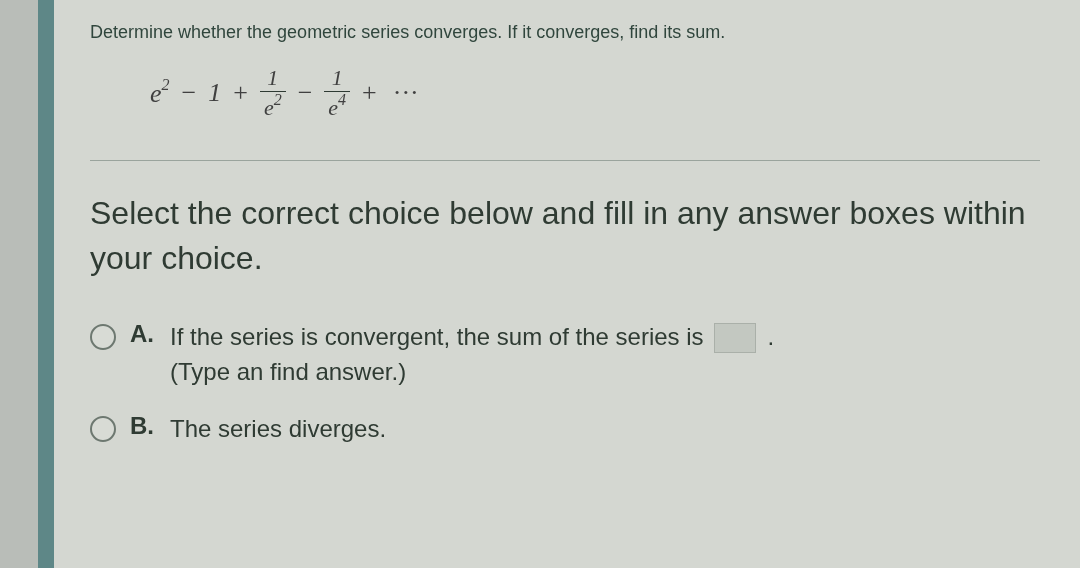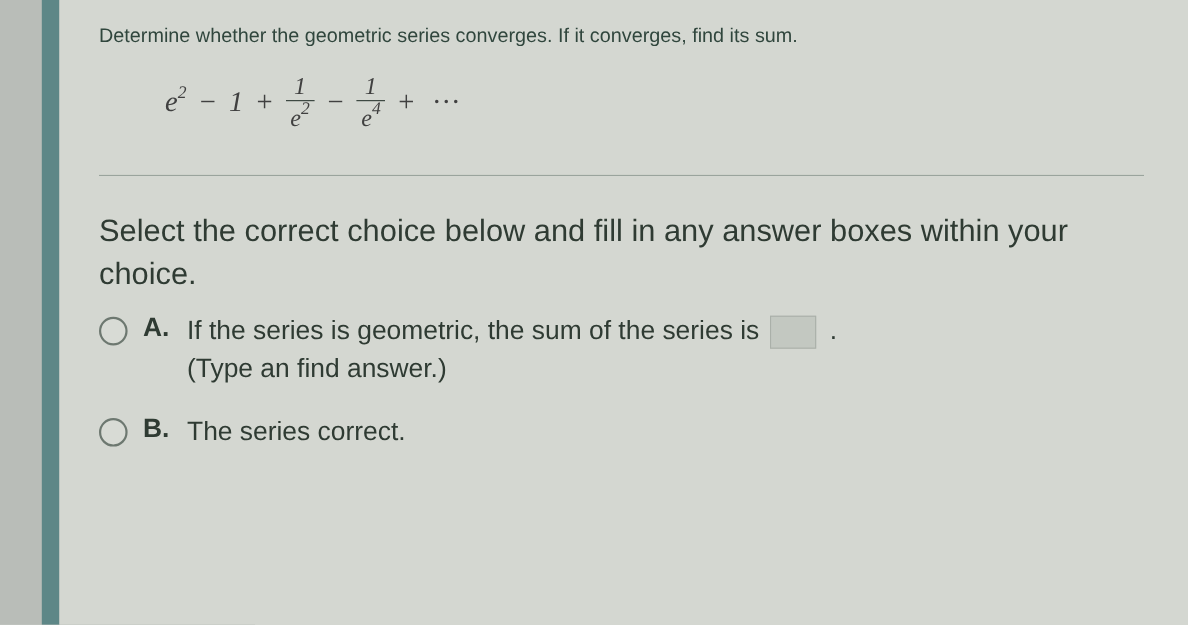--- a/index.html
+++ b/index.html
@@ -83,23 +83,23 @@
   .series-block .op {
     font-style: normal;
     padding: 0 4px;
   }
   .divider {
     border: none;
     border-top: 1px solid #9aa49d;
     margin: 38px 0 30px 0;
   }
   .prompt-text {
-    font-size: 28px;
+    font-size: 32px;
     color: #2f3b33;
-    margin-bottom: 16px;
+    margin-bottom: 40px;
     line-height: 1.4;
   }
   .choices {
     margin-left: 0;
   }
   .choice {
     display: flex;
     align-items: flex-start;
     margin-bottom: 22px;
     font-size: 24px;
@@ -182,32 +182,32 @@
 
     <div class="prompt-text">Select the correct choice below and fill in any answer boxes within your choice.</div>
 
     <div class="choices">
 
       <div class="choice">
         <div class="radio"></div>
         <div class="choice-label">A.</div>
         <div class="choice-body">
           <div class="choice-line1">
-            <span>If the series is geometric, the sum of the series is</span>
+            <span>If the series is convergent, the sum of the series is</span>
             <span class="answer-box"></span>
             <span class="period">.</span>
           </div>
           <div>(Type an find answer.)</div>
         </div>
       </div>
 
       <div class="choice">
         <div class="radio"></div>
         <div class="choice-label">B.</div>
         <div class="choice-body">
-          <div>The series correct.</div>
+          <div>The series diverges.</div>
         </div>
       </div>
 
     </div>
 
   </div>
 </div>
 
 </body></html>

